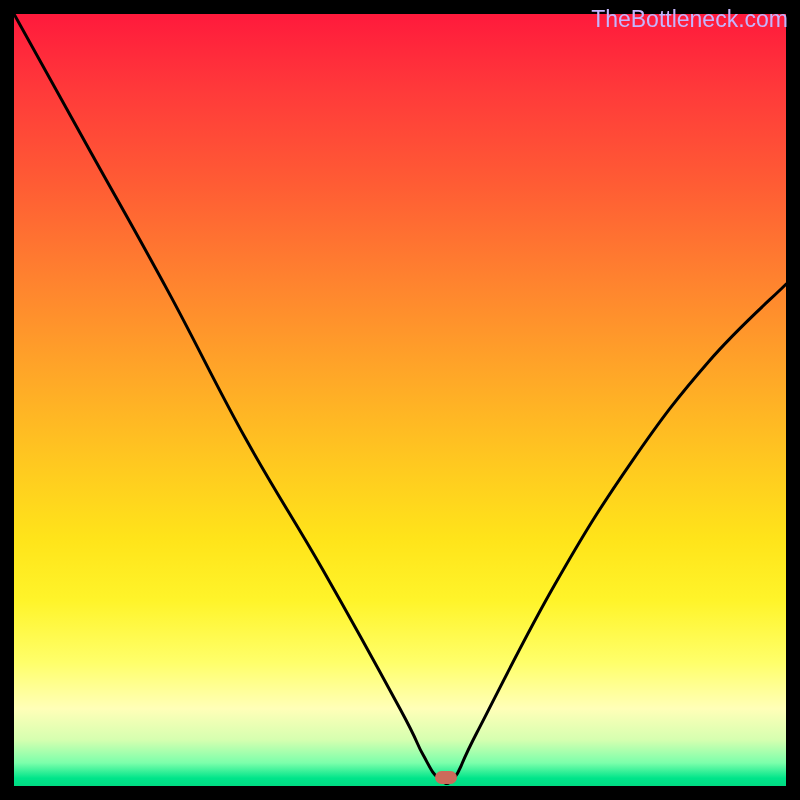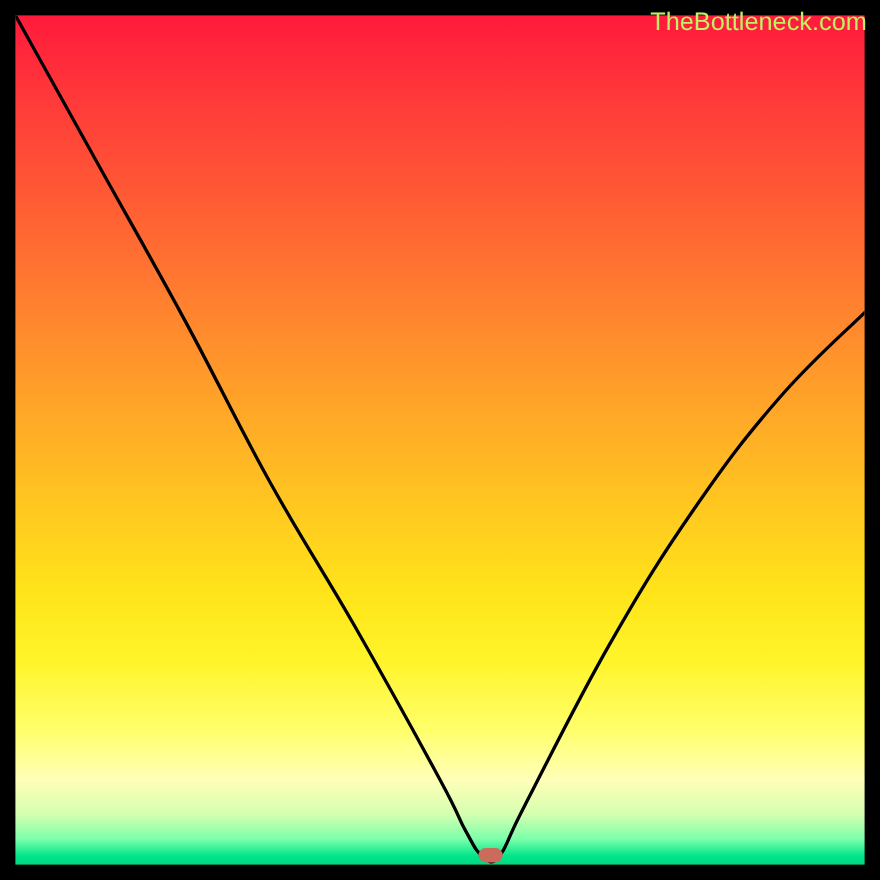--- a/index.html
+++ b/index.html
@@ -37,21 +37,21 @@
       #7cffab 97%,
       #00e58a 99%,
       #00da82 100%
     );
     overflow: hidden;
   }
   .credit {
     position: absolute;
     right: 12px;
     top: 6px;
-    color: #bef264;
+    color: #c4b5fd;
     font-size: 23px;
     font-weight: 500;
     letter-spacing: 0;
   }
   svg.curve {
     position: absolute;
     top: 0; left: 0;
     width: 772px;
     height: 772px;
     overflow: visible;

